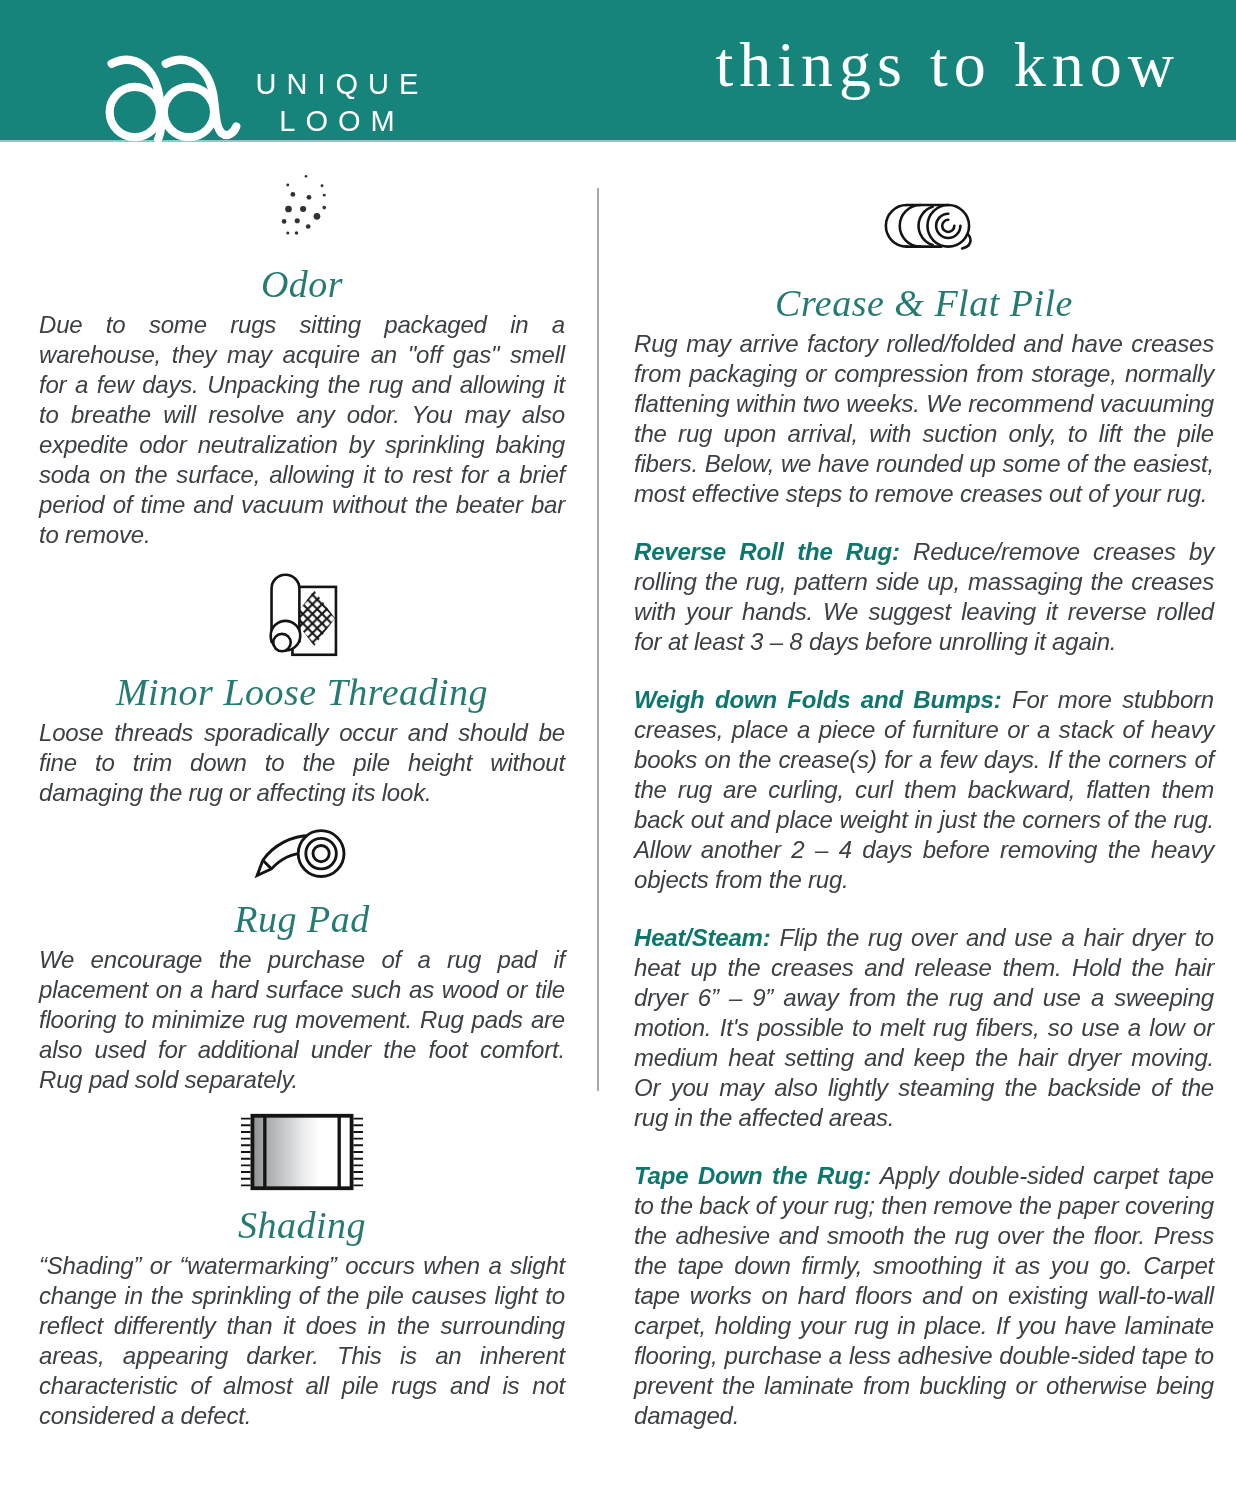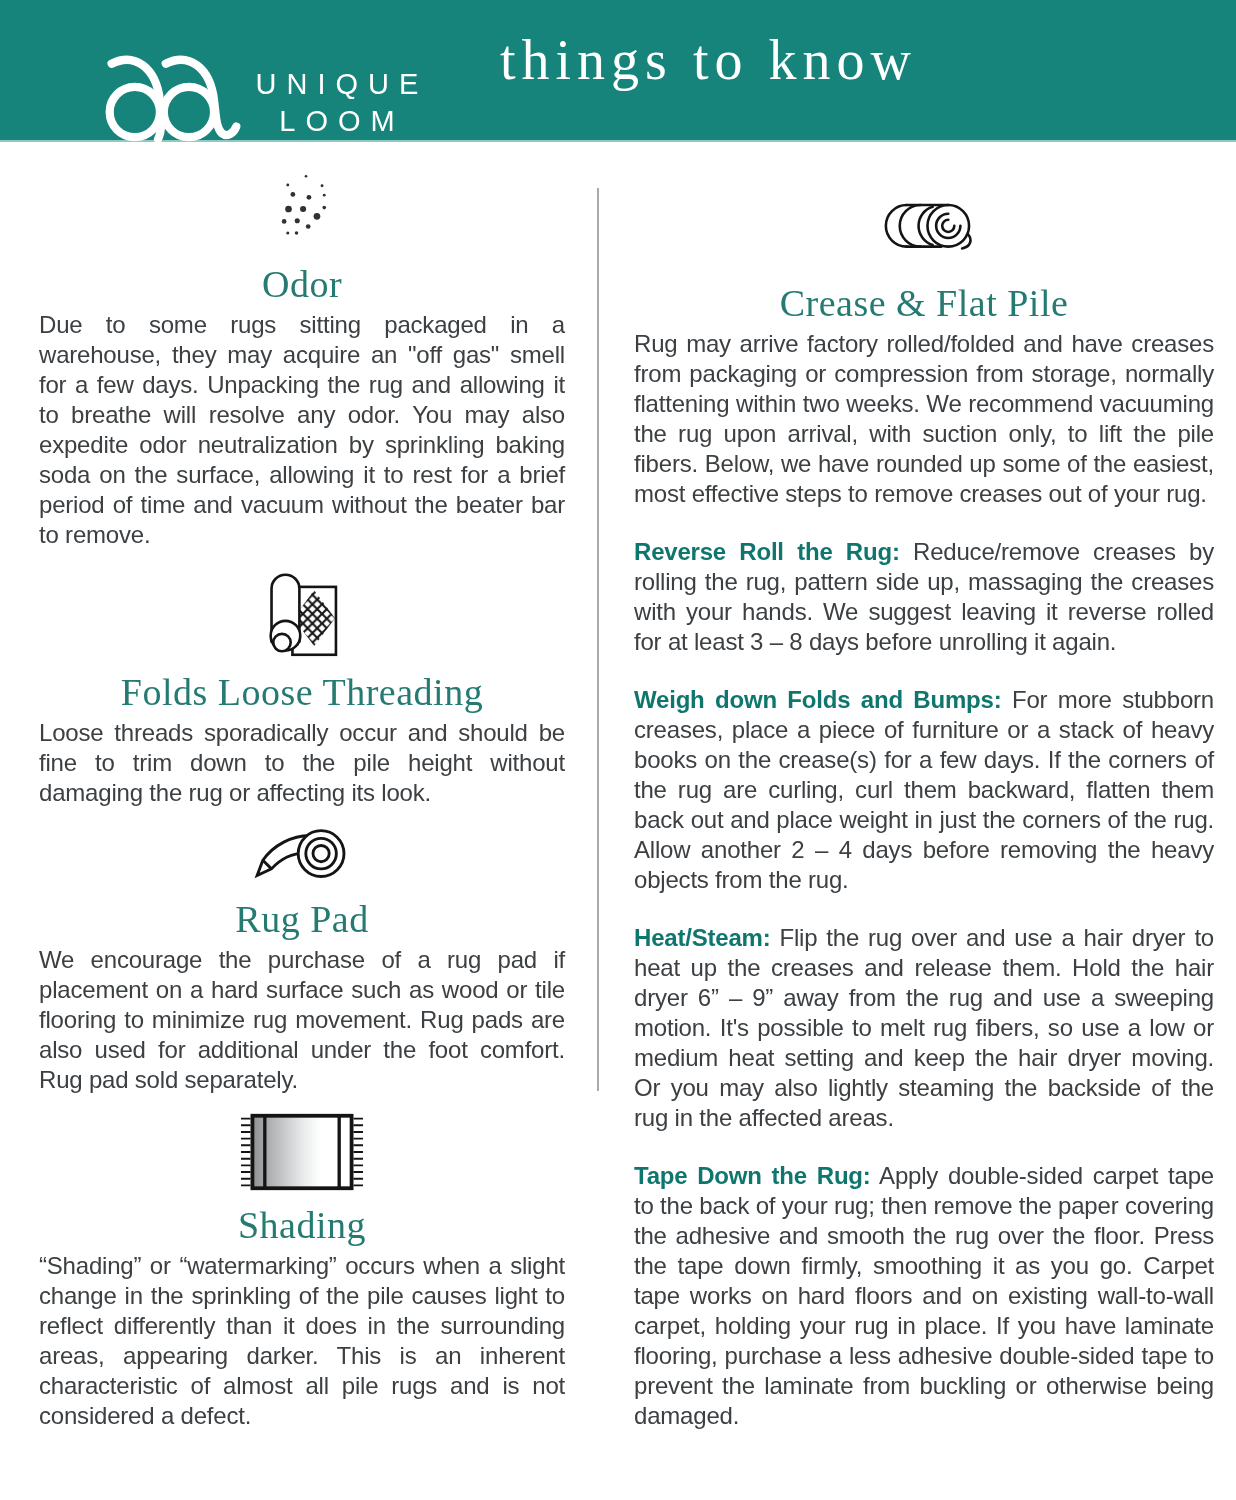--- a/index.html
+++ b/index.html
@@ -16,24 +16,24 @@
   }
   .logo { position:absolute; left:100px; top:48px; }
   .brand {
     position:absolute; left:252px; top:66px; width:180px;
     color:#ffffff; font-size:29px; letter-spacing:10px;
     line-height:37px; text-align:center; font-weight:400;
   }
   .banner-title {
     position:absolute; left:500px; top:28px; width:680px;
     color:#ffffff; font-family:"Liberation Serif", serif; font-weight:400;
-    font-size:56px; letter-spacing:6px; text-align:left; white-space:nowrap;
+    font-size:64px; letter-spacing:6px; text-align:right; white-space:nowrap;
   }
   
-  .content { position:relative; display:flex; height:949px; }
+  .content { position:relative; display:flex; height:949px;font-style:italic; }
   .divider {
     position:absolute; left:597px; top:46px; bottom:0; width:2px;
     background:#A8AAAC;
   }
   .col { font-size:24px; line-height:30px; color:#3C4043; letter-spacing:-0.2px; }
   .col-left  { width:598px; padding:0 33px 0 39px; }
   .col-right { width:638px; padding:0 22px 0 36px; }
   .sec { margin-top:16px; }
   .sec-icon { display:block; margin:0 auto 10px auto; }
   .col h2 {
@@ -100,21 +100,21 @@
             <pattern id="xhatch" width="11" height="11" patternUnits="userSpaceOnUse">
               <path d="M0,0 L11,11 M11,0 L0,11" stroke="#141414" stroke-width="2.4"></path>
             </pattern>
           </defs>
           <rect x="32" y="24" width="50" height="78" fill="#ffffff"></rect>
           <polygon points="57,28 81,60 57,92 33,60" fill="url(#xhatch)" stroke="none"></polygon>
           <path d="M8,88 L8,26 A16,16 0 0 1 40,26 L40,88" fill="#ffffff"></path>
           <circle cx="24" cy="80" r="17" fill="#ffffff"></circle>
           <circle cx="20" cy="88" r="10" fill="#ffffff"></circle>
         </svg>
-        <h2>Folds Loose Threading</h2>
+        <h2>Minor Loose Threading</h2>
         <p>Loose threads sporadically occur and should be fine to trim down to the pile height without damaging the rug or affecting its look.</p>
       </div>
 
       <div class="sec">
         <svg class="sec-icon lineart" width="96" height="63" viewBox="0 0 100 66">
           <path d="M58,12 C40,12 20,22 9,38 L3,54 L18,47 C30,34 45,29 60,31 Z" fill="#ffffff"></path>
           <path d="M9,38 L18,47"></path>
           <circle cx="70" cy="31" r="24" fill="#ffffff"></circle>
           <circle cx="70" cy="31" r="16" fill="#ffffff"></circle>
           <circle cx="70" cy="31" r="8.5" fill="#ffffff"></circle>

